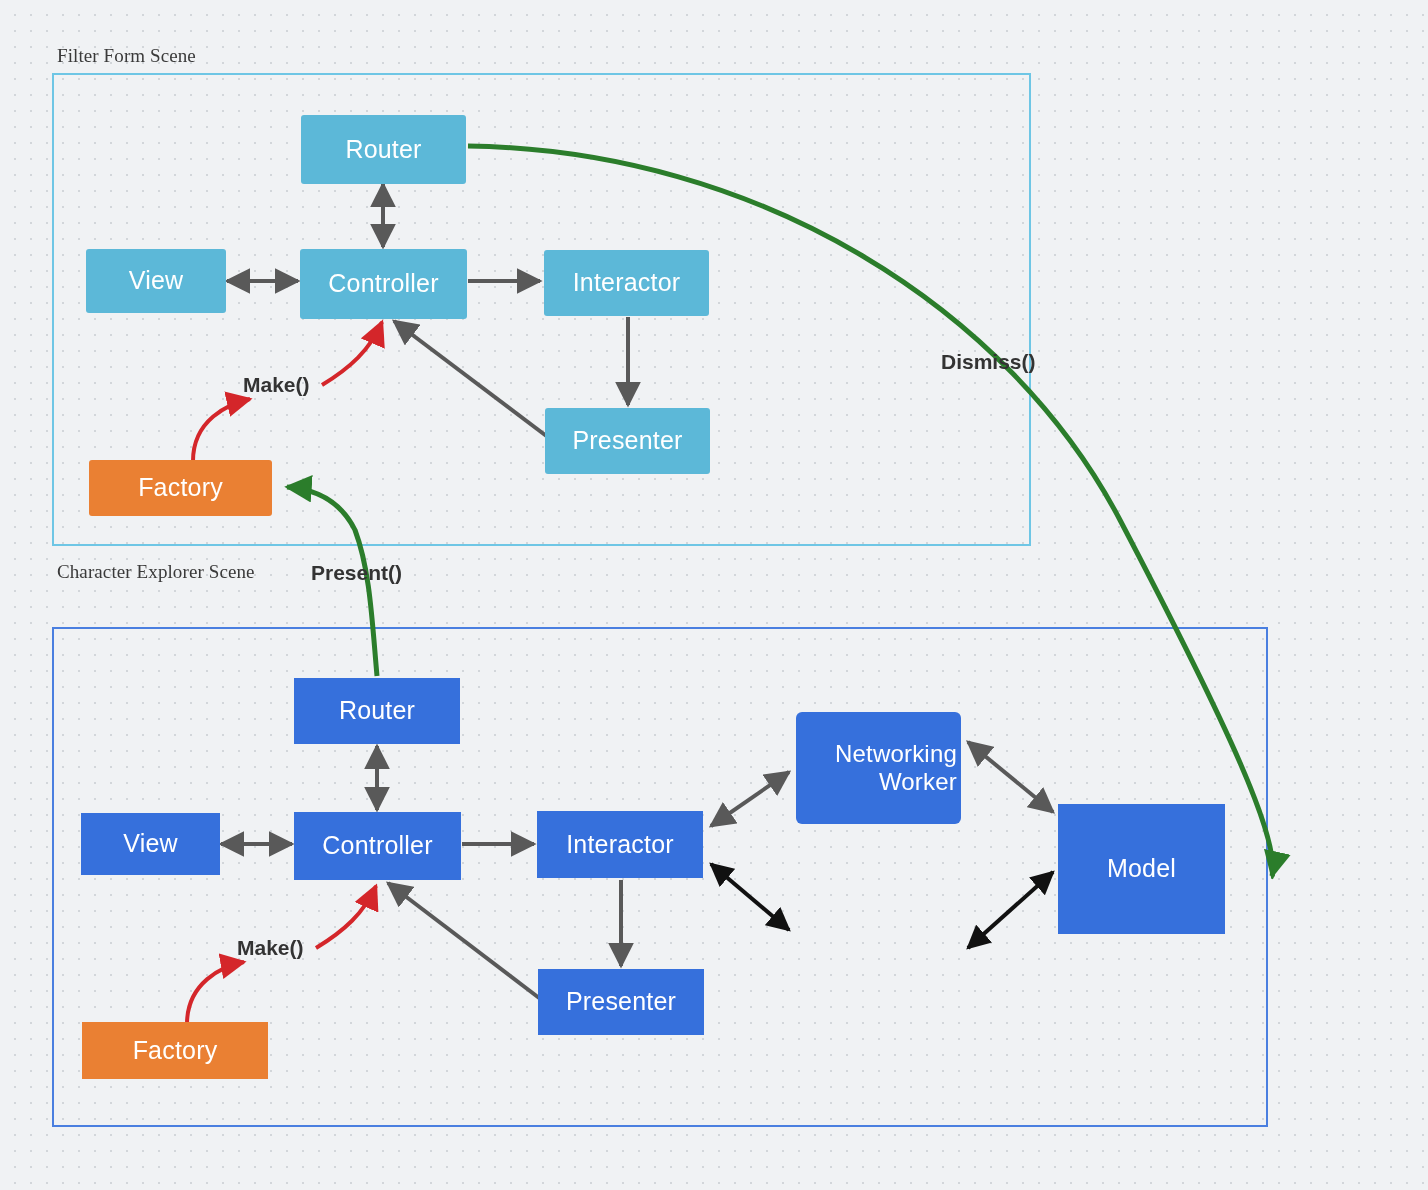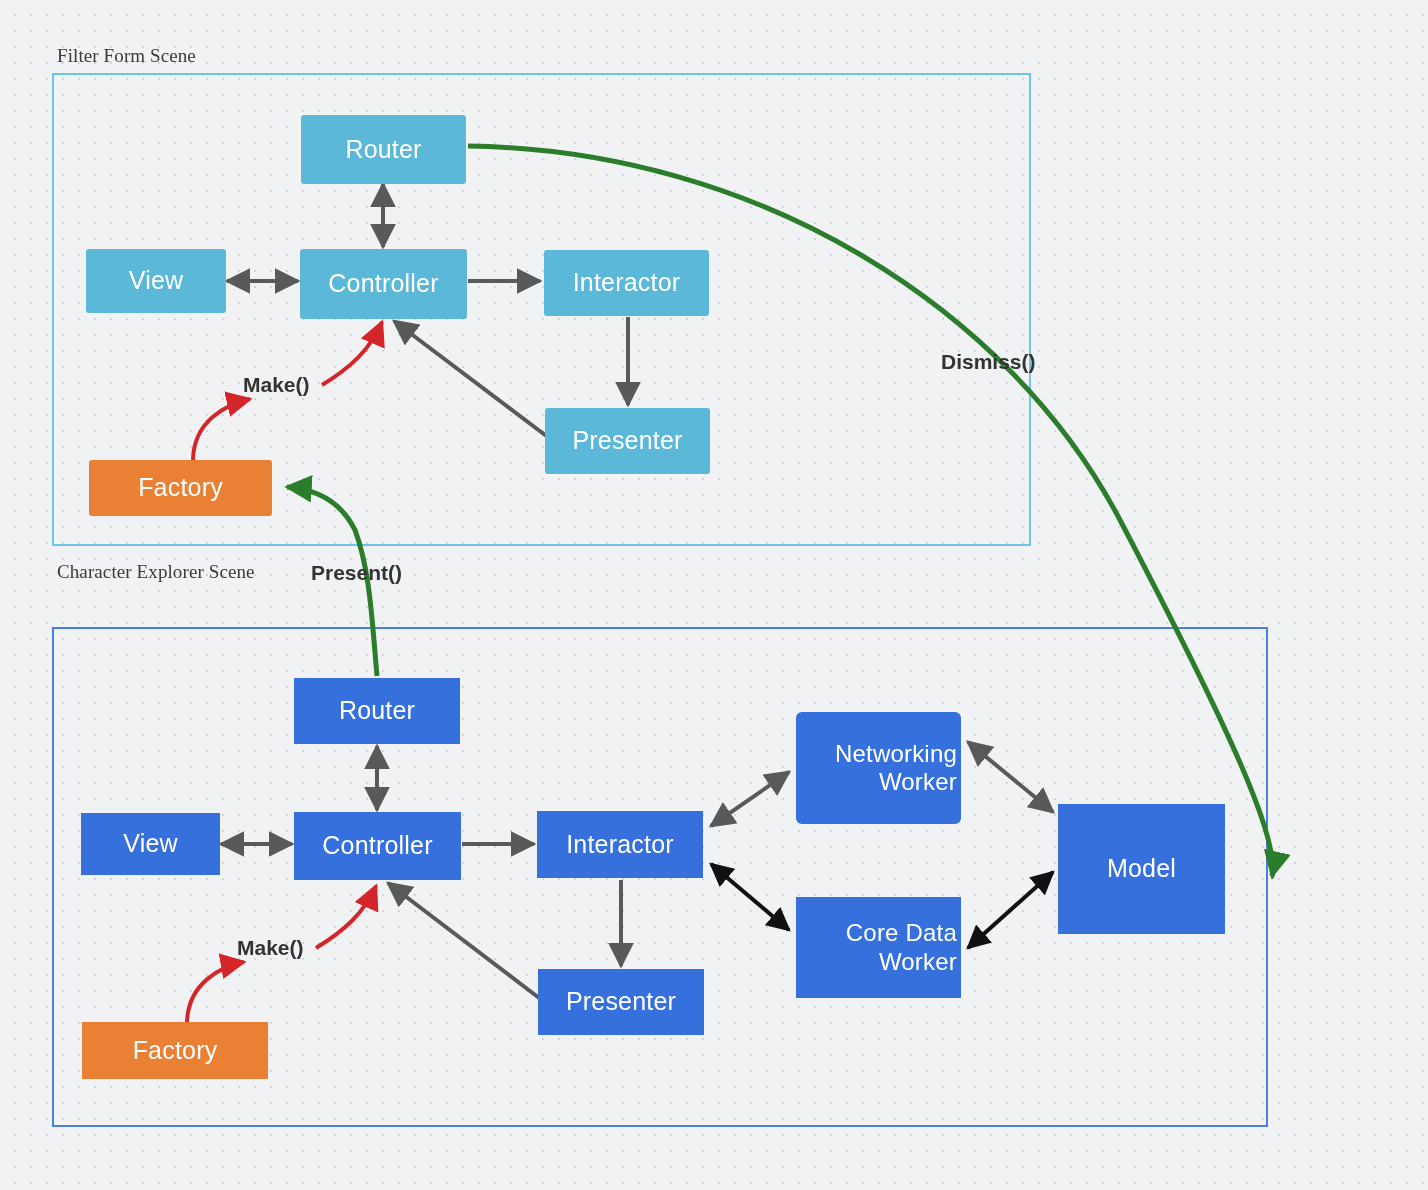--- a/index.html
+++ b/index.html
@@ -146,21 +146,20 @@
   <div class="node" style="left:294px; top:812px; width:167px; height:68px; background:#3670dc;">Controller</div>
 
   <div class="node" style="left:537px; top:811px; width:166px; height:67px; background:#3670dc;">Interactor</div>
 
   <div class="node" style="left:538px; top:969px; width:166px; height:66px; background:#3670dc;">Presenter</div>
 
   <div class="node" style="left:82px; top:1022px; width:186px; height:57px; background:#ea8033;">Factory</div>
 
   <div class="node two-line" style="left:796px; top:712px; width:165px; height:112px; background:#3670dc;border-radius:6px;">Networking Worker</div>
 
-  <div class="node two-line" style="left:796px; top:897px; width:165px; height:101px; background:#3670dc;">Core Data Worker</div>
 
   <div class="node" style="left:1058px; top:786px; width:167px; height:130px; background:#3670dc;margin-top:18px;">Model</div>
 
   <div class="edge-label" style="left:941px; top:350px;">Dismiss()</div>
 
   <div class="edge-label" style="left:311px; top:561px;text-align:right;">Present()</div>
 
   <div class="edge-label" style="left:243px; top:373px;">Make()</div>
 
   <div class="edge-label" style="left:237px; top:936px;">Make()</div>

